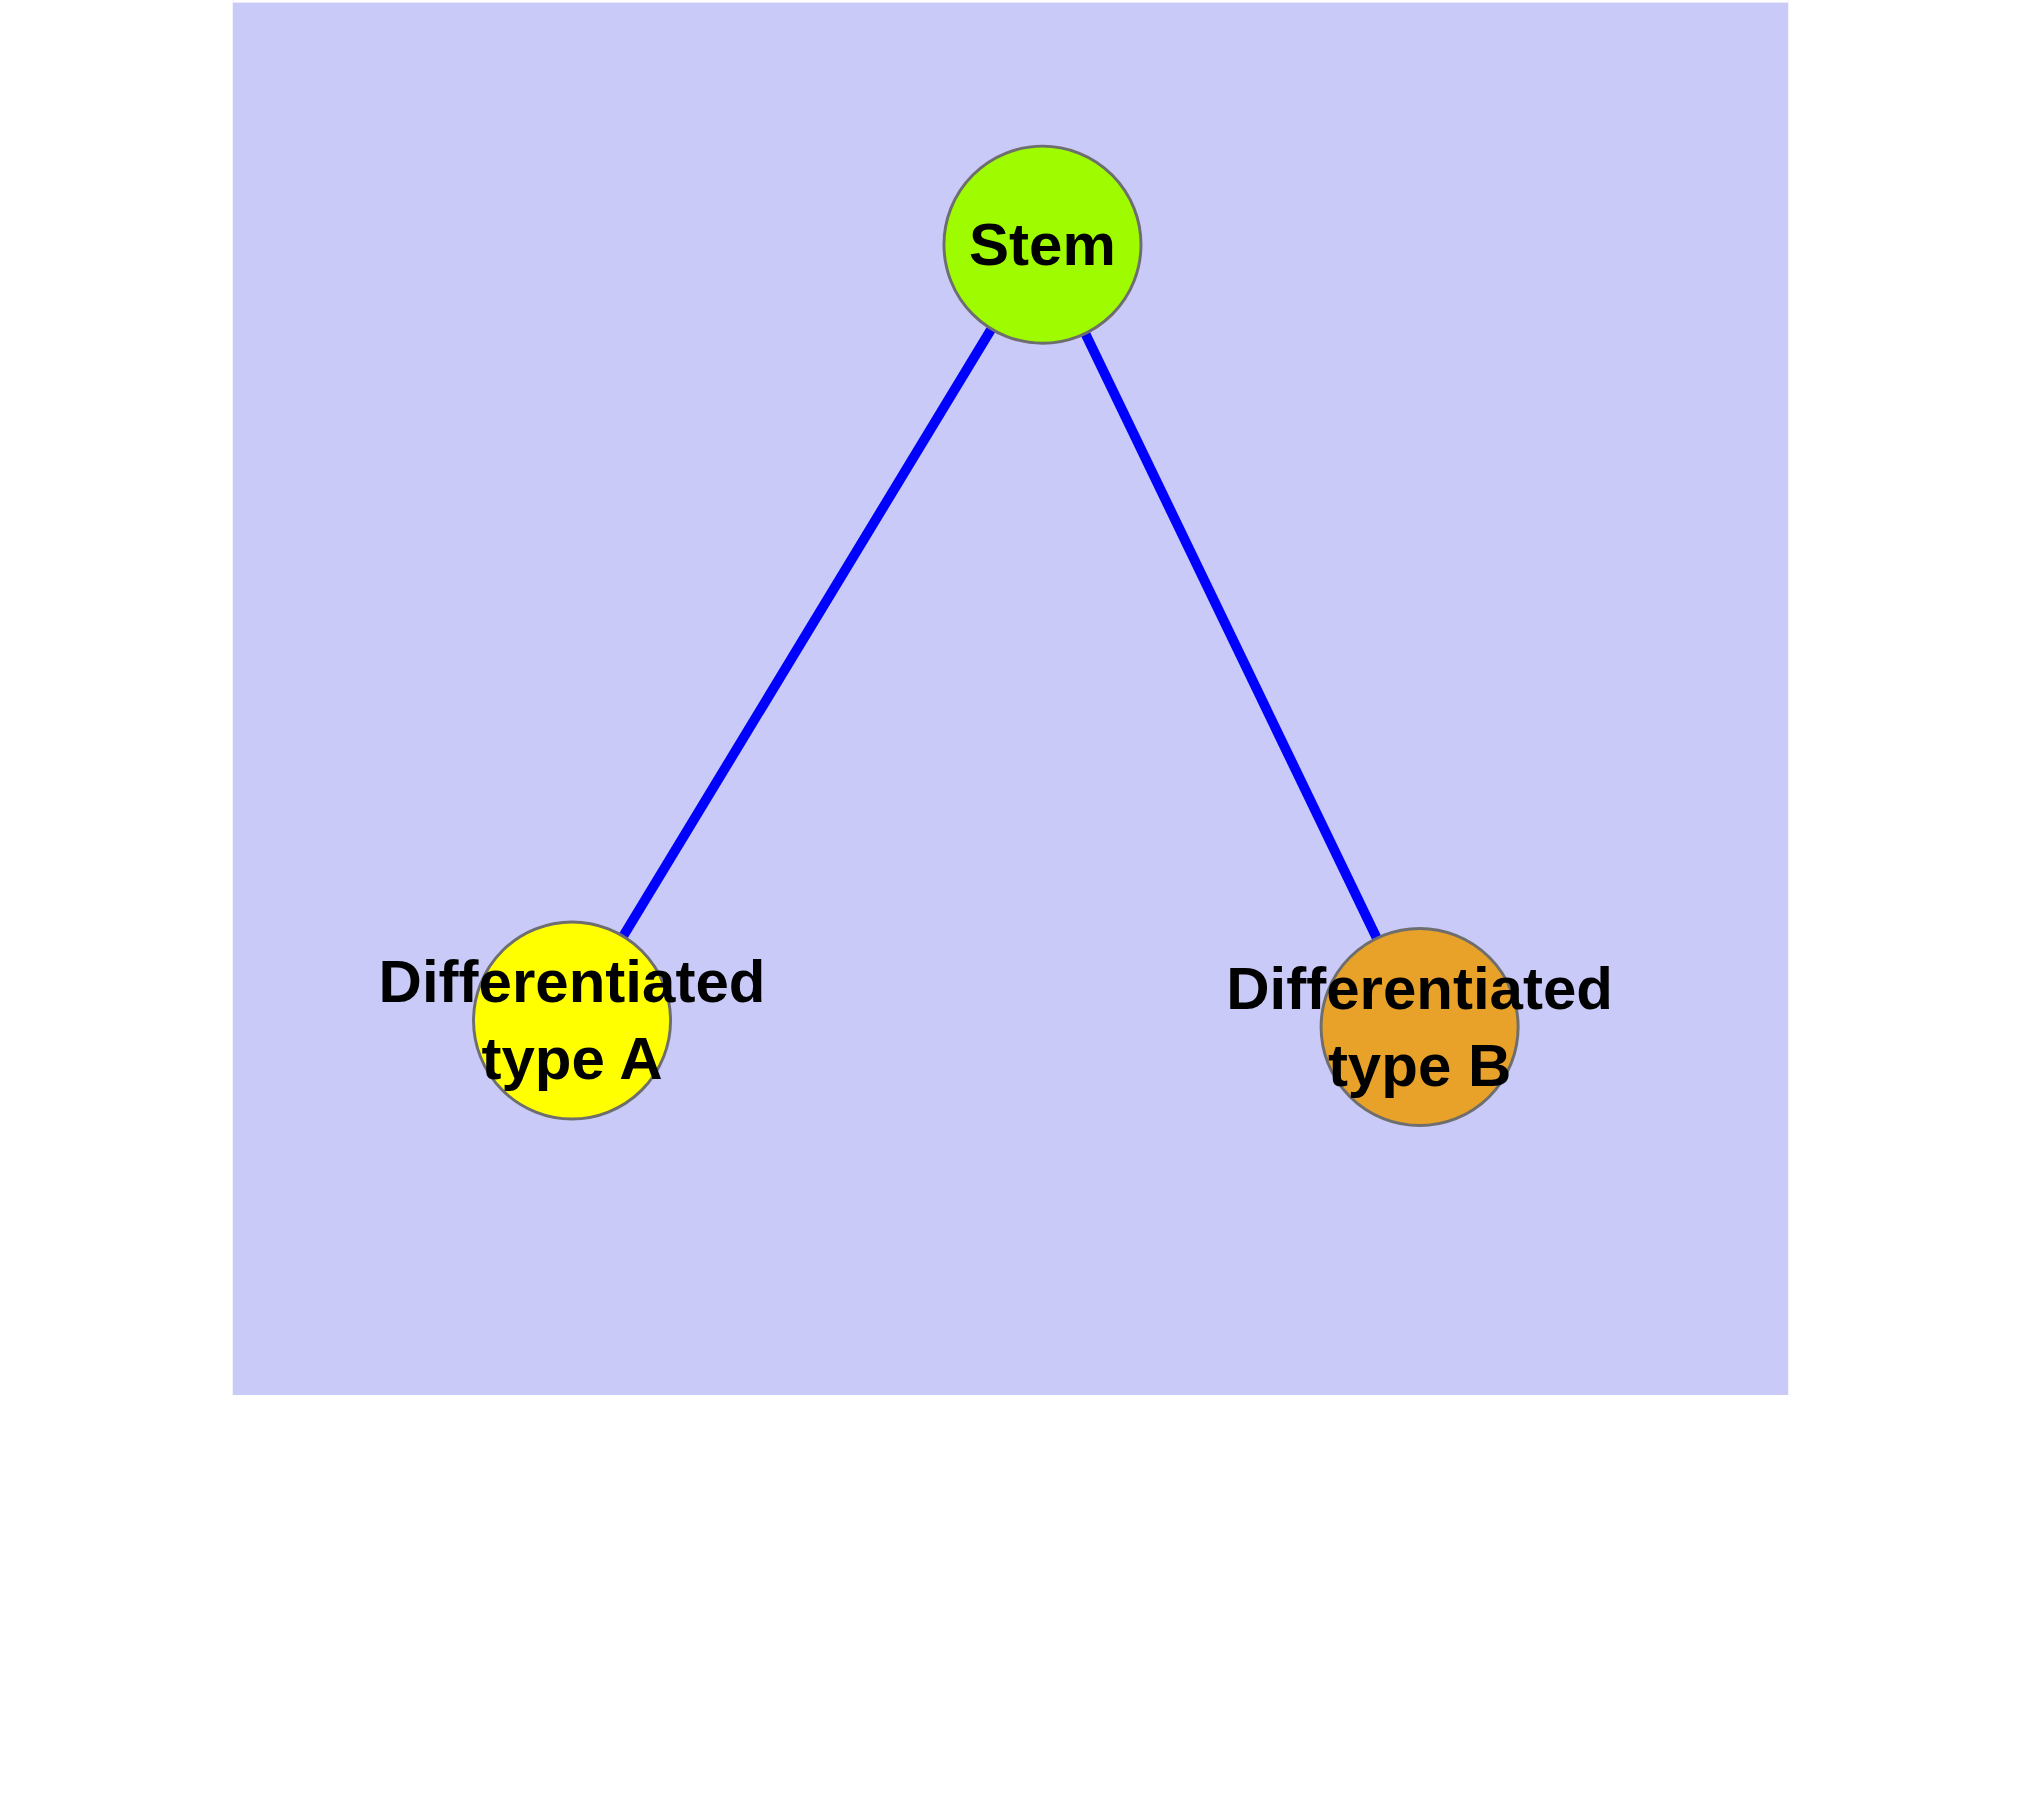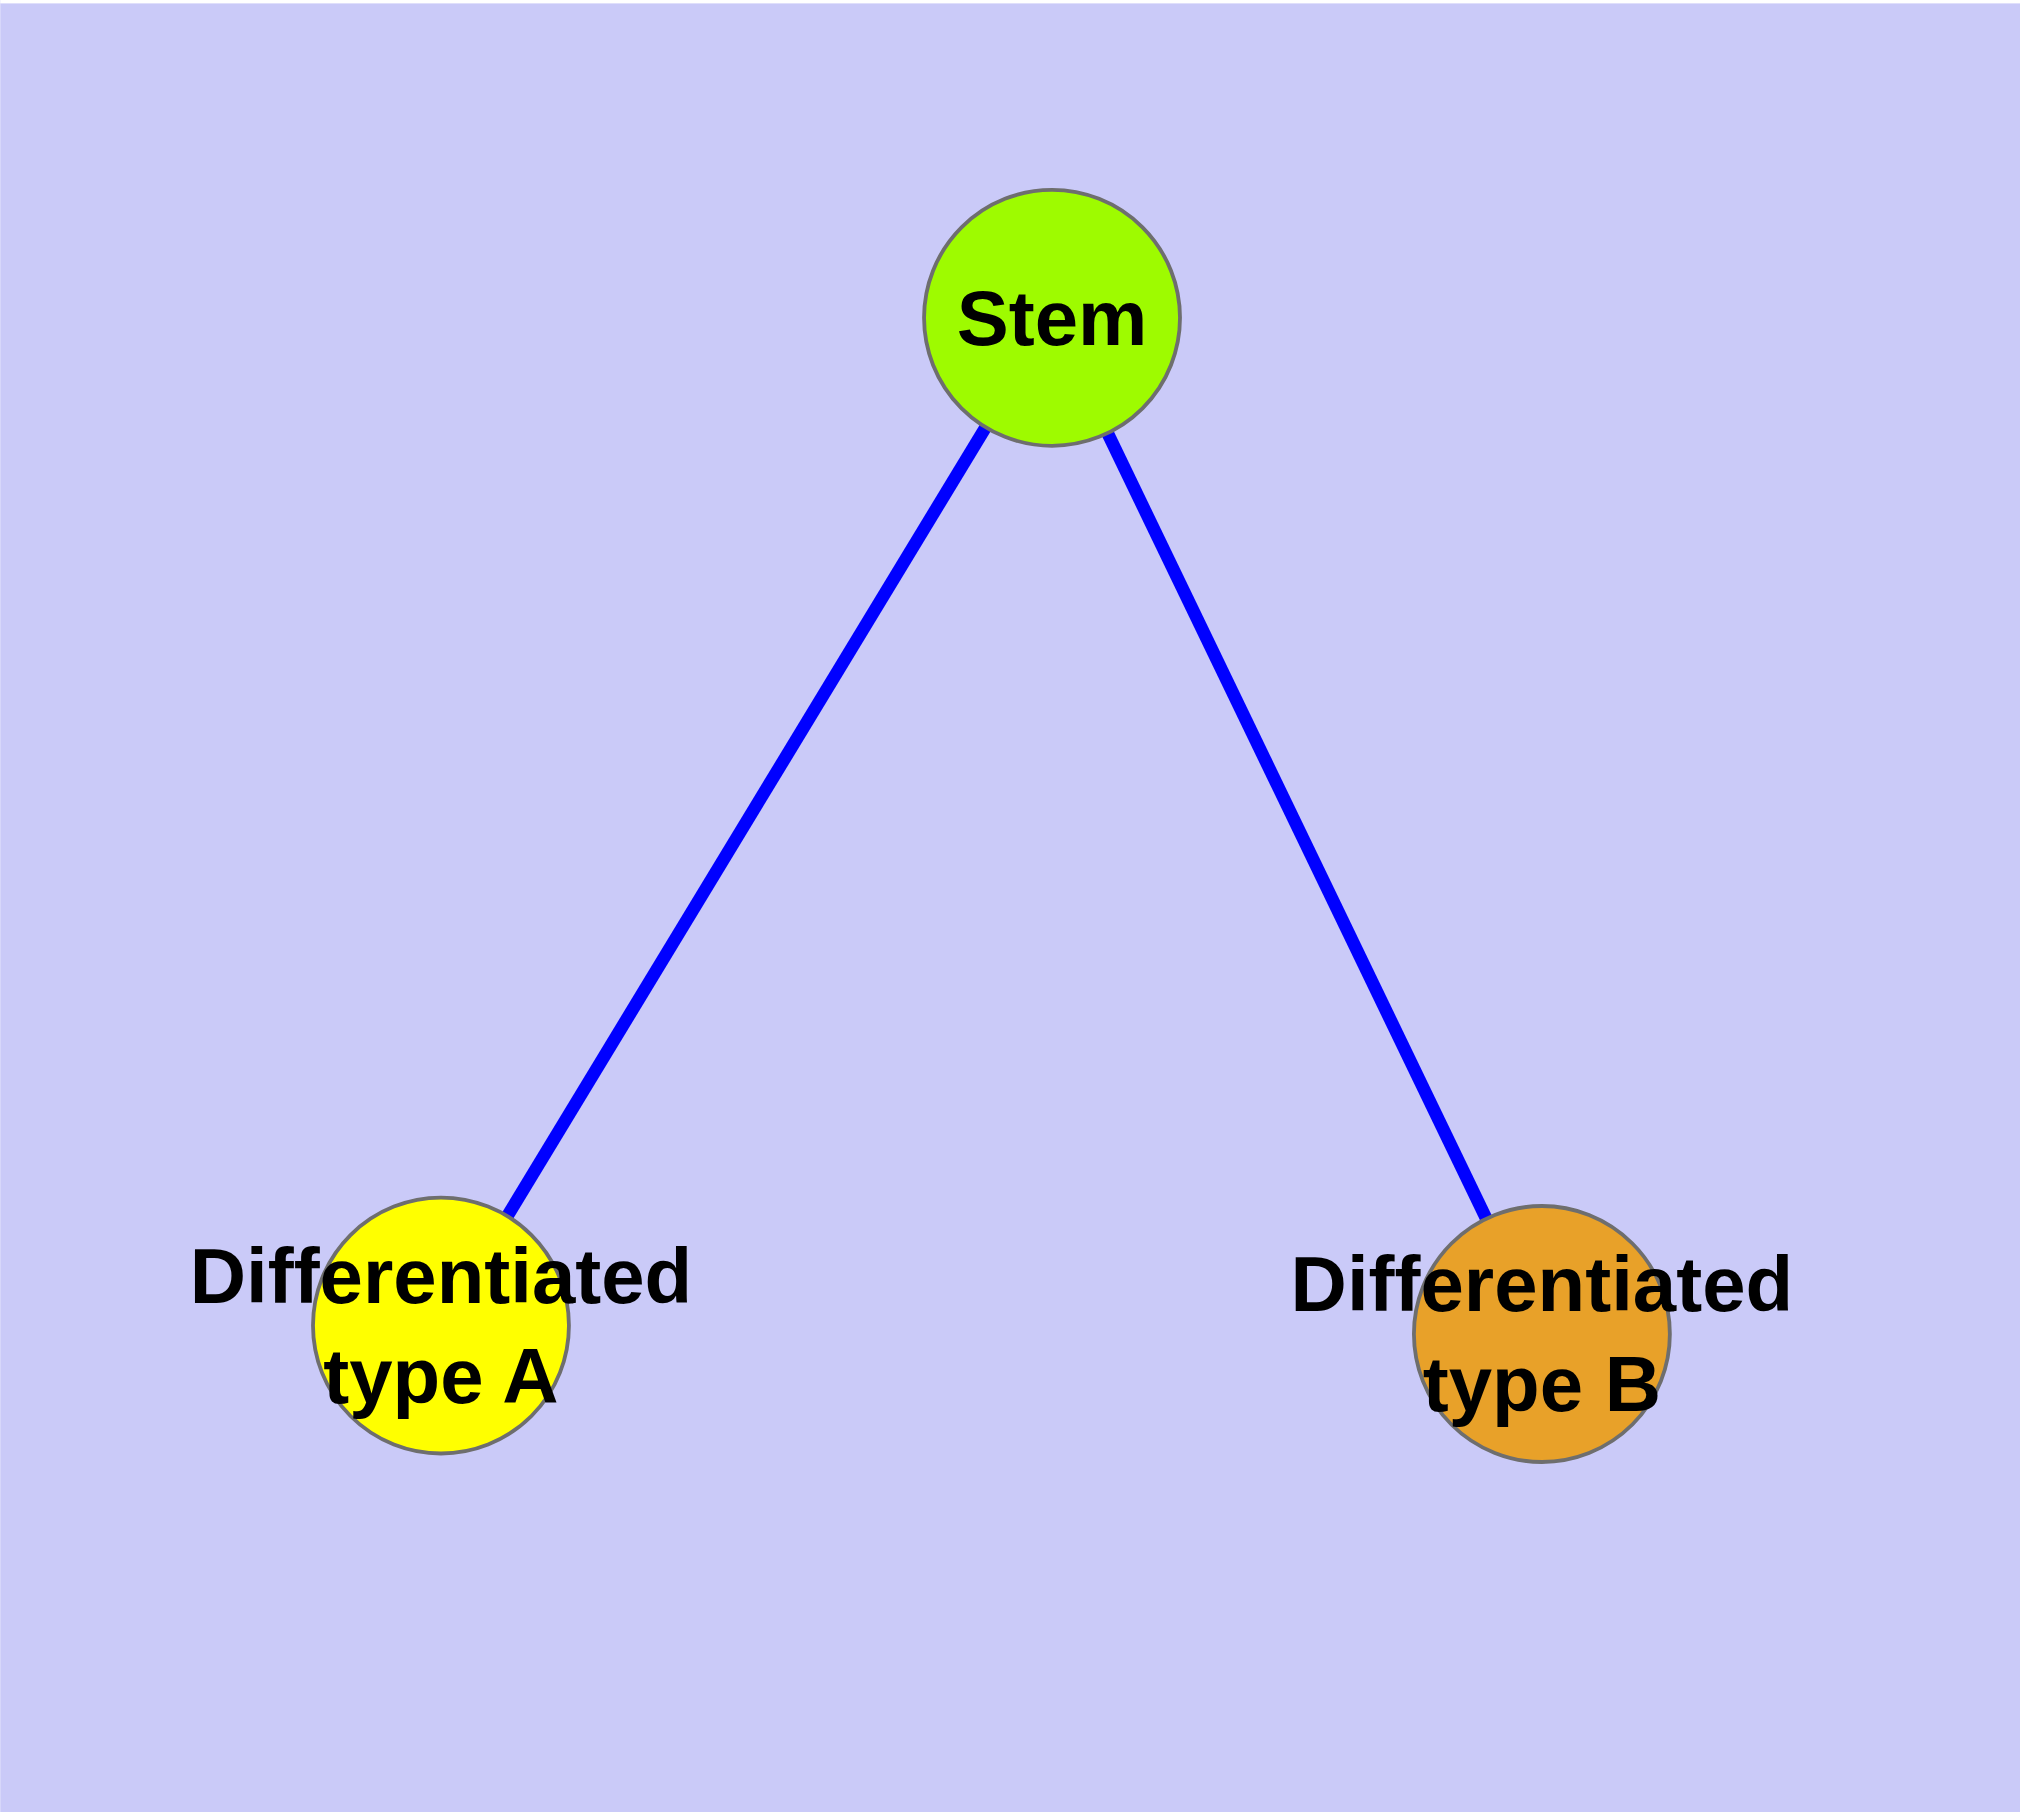--- a/index.html
+++ b/index.html
@@ -3,21 +3,21 @@
 <meta charset="utf-8">
 <style>
   html, body {
     margin: 0;
     padding: 0;
     background: #ffffff;
   }
   .stage {
     position: relative;
     width: 2021px;
-    height: 1812px;
+    height: 1395px;
     overflow: hidden;
   }
   svg {
     display: block;
     width: 100%;
     height: 100%;
   }
   text {
     font-family: "Liberation Sans", "DejaVu Sans", sans-serif;
     font-weight: bold;

